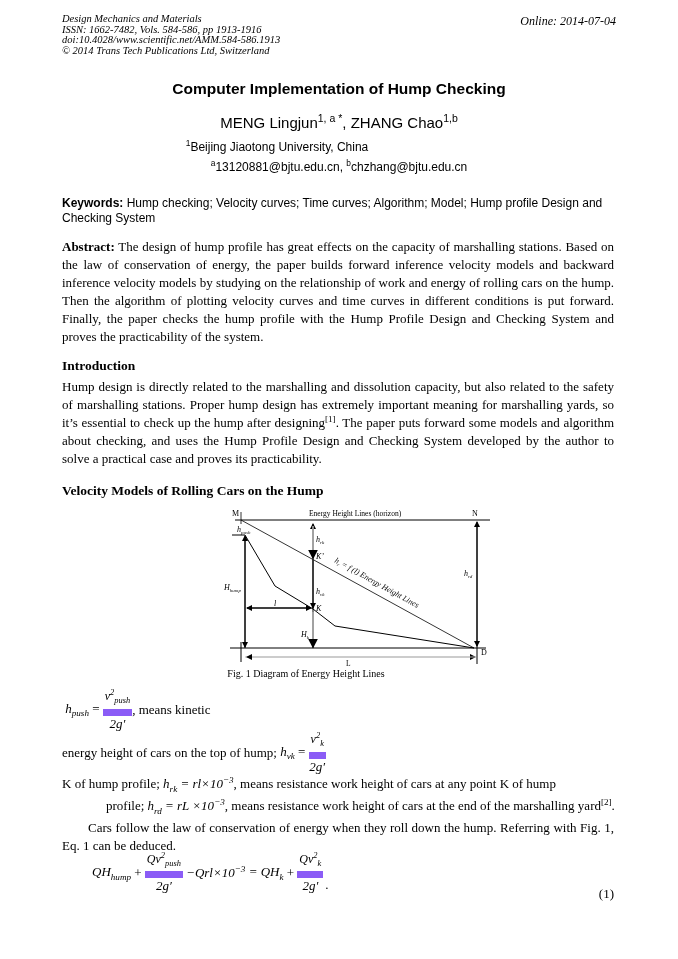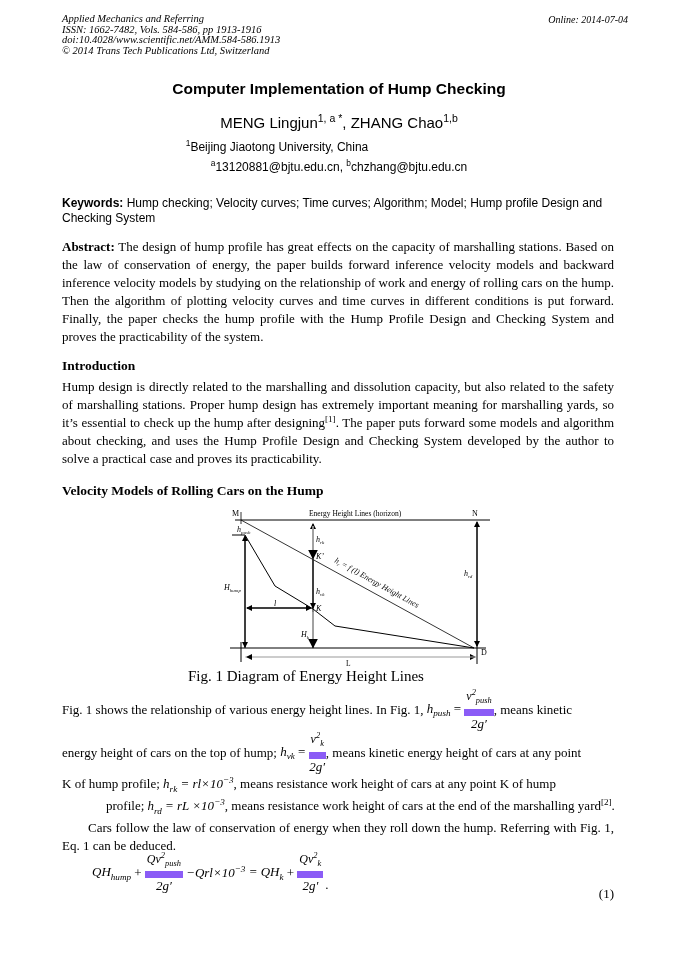--- a/index.html
+++ b/index.html
@@ -1,42 +1,42 @@
 <!DOCTYPE html>
 <html><head>
 <meta charset="utf-8">
 <style>
   html, body { margin:0; padding:0; background:#ffffff; }
   body { width:678px; height:959px; position:relative; overflow:hidden; color:#000; font-family:"Liberation Serif", serif; }
   .abs { position:absolute; }
   .hdr { left:62px; top:14px; font-style:italic; font-size:10.5px; line-height:10.6px; }
-  .hdr-right { right:50px; top:14px; font-style:italic; font-size:10px; }
+  .hdr-right { right:62px; top:14px; font-style:italic; font-size:12px; }
   .title { left:0; width:678px; top:80px; text-align:center; font-family:"Liberation Sans", sans-serif; font-weight:bold; font-size:15.5px; }
   .authors { left:0; width:678px; top:114px; text-align:center; font-family:"Liberation Sans", sans-serif; font-size:15px; }
   .affil { left:0; width:554px; top:140px; text-align:center; font-family:"Liberation Sans", sans-serif; font-size:12px; }
   .emails { left:0; width:678px; top:160px; text-align:center; font-family:"Liberation Sans", sans-serif; font-size:12px; }
   sup { font-size:70%; vertical-align: super; line-height:0; }
   .kw { left:62px; width:552px; top:196px; font-family:"Liberation Sans", sans-serif; font-size:12px; line-height:15px; }
   .para { left:62px; width:552px; font-size:13px; line-height:18px; text-align:justify; }
   .sec { left:62px; font-weight:bold; font-size:13.5px; }
-  .caption { left:0; width:612px; text-align:center; font-size:15px; top:668px; }
+  .caption { left:0; width:612px; text-align:center; font-size:10px; top:668px; }
   svg text { font-family:"Liberation Serif", serif; }
   .math { font-style:italic; }
   .eq { left:92px; top:852px; font-size:13px; }
   .eqnum { right:64px; top:886px; font-size:13px; }
   .frac { display:inline-block; vertical-align:middle; text-align:center; font-style:italic; }
   .frac .num { display:block; border-bottom:7px solid #8b5cf6; padding:0 2px; font-size:12px; line-height:14px; }
   .frac .den { display:block; font-size:13px; line-height:15px; }
   .sub { font-size:70%; vertical-align:sub; font-style:italic; }
 </style>
 </head>
 <body>
 
 <div class="abs hdr">
-  <div>Applied Mechanics and Referring</div>
+  <div>Design Mechanics and Materials</div>
   <div>ISSN: 1662-7482, Vols. 584-586, pp 1913-1916</div>
   <div>doi:10.4028/www.scientific.net/AMM.584-586.1913</div>
   <div>© 2014 Trans Tech Publications Ltd, Switzerland</div>
 </div>
 <div class="abs hdr-right">Online: 2014-07-04</div>
 
 <div class="abs title">Computer Implementation of Hump Checking</div>
 <div class="abs authors">
   <span>MENG Lingjun</span><sup>1, a *</sup><span>, </span><span>ZHANG Chao</span><sup>1,b</sup>
 </div>
@@ -110,31 +110,30 @@
   <text x="96" y="57" font-size="8" font-style="italic">K’</text>
   <text x="96" y="109" font-size="8" font-style="italic">K</text>
   <text x="54" y="104" font-size="8" font-style="italic">l</text>
   <text x="81" y="135" font-size="8" font-style="italic"><tspan>H</tspan><tspan font-size="5" dy="2">k</tspan></text>
   <text x="126" y="164" font-size="7.5">L</text>
   <text x="114" y="60" font-size="8" font-style="italic" transform="rotate(29 114 60)"><tspan>h</tspan><tspan font-size="5" dy="2">r</tspan><tspan dy="-2"> = f (l) Energy Height Lines</tspan></text>
 </svg>
 <div class="abs caption">Fig. 1 Diagram of Energy Height Lines</div>
 
 <div class="abs para" style="top:690px; height:40px; display:flex; align-items:center; font-size:13px;">
-  <span>Fig. 1 shows the relationship of various energy height lines. In Fig. 1,</span>&nbsp;
+  &nbsp;
   <span class="math"><span>h</span><span class="sub">push</span> <span style="font-style:normal">=</span>
     <span class="frac"><span class="num"><span>v</span><sup>2</sup><span class="sub">push</span></span><span class="den">2g′</span></span></span>
   <span>, means kinetic</span>
 </div>
 
 <div class="abs para" style="top:733px; height:40px; display:flex; align-items:center; font-size:13px;">
   <span>energy height of cars on the top of hump;</span>&nbsp;
   <span class="math"><span>h</span><span class="sub">vk</span> <span style="font-style:normal">=</span>
     <span class="frac"><span class="num"><span>v</span><sup>2</sup><span class="sub">k</span></span><span class="den">2g′</span></span></span>
-  <span>, means kinetic energy height of cars at any point</span>
 </div>
 
 <div class="abs para" style="top:775px;">
   <span>K of hump profile;</span>
   <span class="math"><span>h</span><span class="sub">rk</span><span> = rl×10</span><sup>−3</sup></span><span>, means resistance work height of cars at any point K of hump</span>
 </div>
 <div class="abs para" style="top:797px;margin-left:44px;">
   <span>profile;</span>
   <span class="math"><span>h</span><span class="sub">rd</span><span> = rL ×10</span><sup>−3</sup></span><span>, means resistance work height of cars at the end of the marshalling yard</span><sup>[2]</sup><span>.</span>
 </div>

